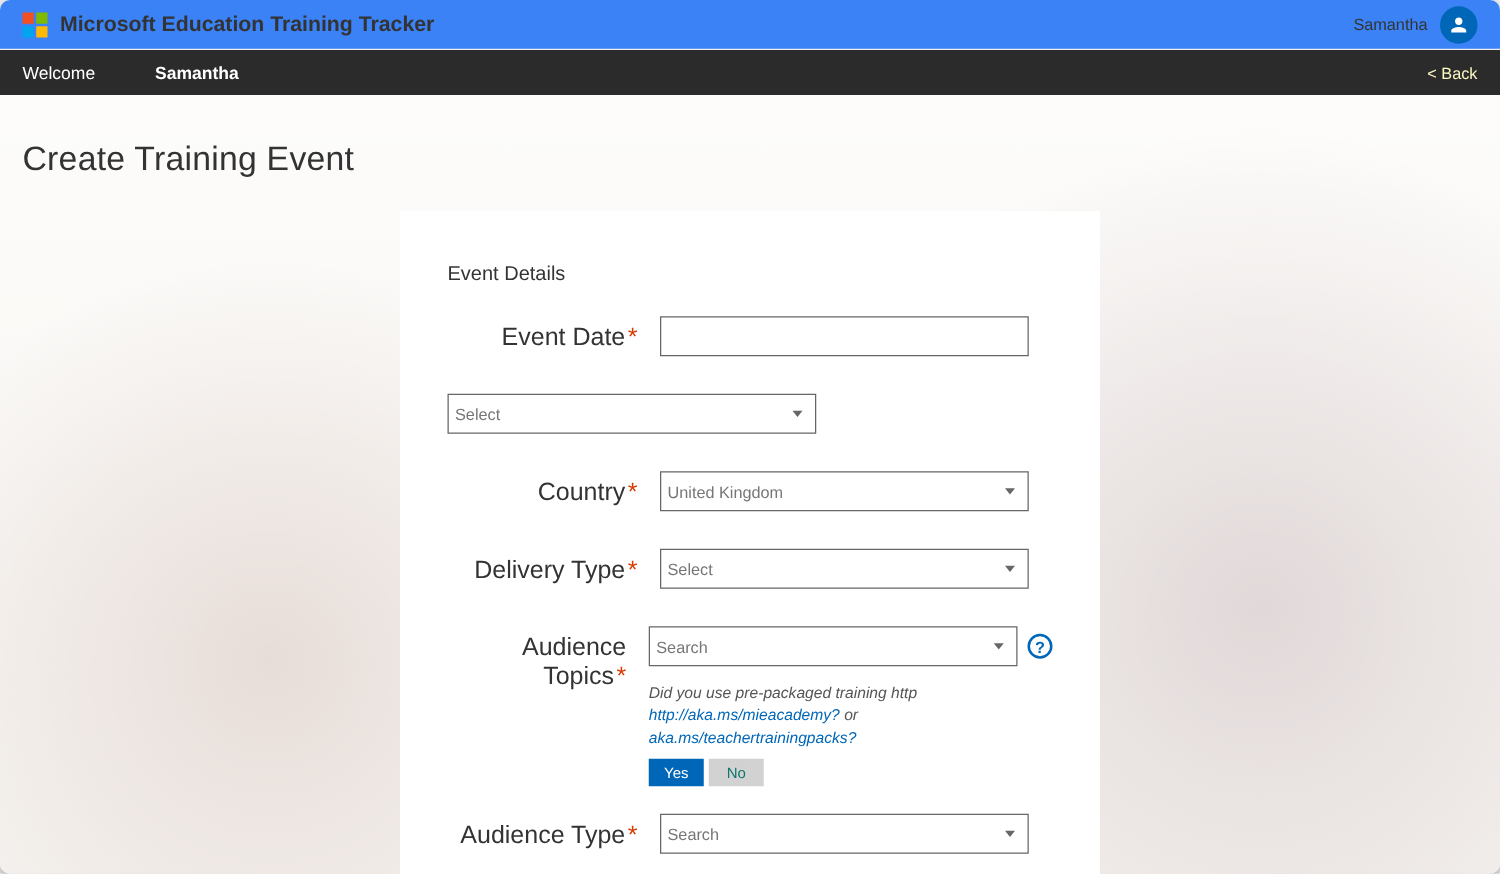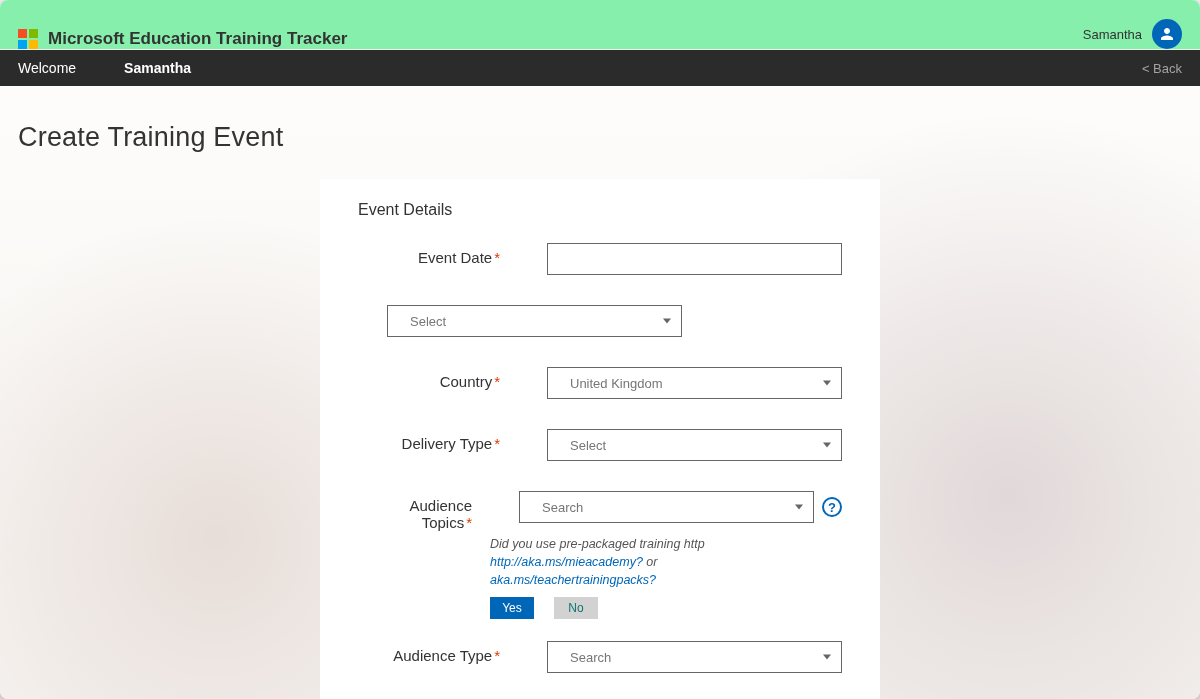--- a/index.html
+++ b/index.html
@@ -1,37 +1,37 @@
 <!DOCTYPE html>
 <html><head>
   <meta charset="utf-8">
   <style>
     * { margin: 0; padding: 0; box-sizing: border-box; font-family: "Segoe UI", -apple-system, BlinkMacSystemFont, sans-serif; }
     body { width: 1200px; height: 699px; overflow: hidden; position: relative; background: #fff; }
 
     .app-frame { position: absolute; top: 0; left: 0; right: 0; bottom: 0; border-radius: 8px; overflow: hidden; box-shadow: 0 8px 40px rgba(0,0,0,0.35), 0 2px 8px rgba(0,0,0,0.2); background: #fff; display: flex; flex-direction: column; }
 
     
-    .top-header { height: 50px; background: #86efac; display: flex; align-items: flex-end; padding: 0 18px; border-bottom: 1px solid #eee; flex-shrink: 0; }
+    .top-header { height: 40px; background: #3b82f6; display: flex; align-items: center; padding: 0 18px; border-bottom: 1px solid #eee; flex-shrink: 0; }
     .ms-logo { width: 20px; height: 20px; display: grid; grid-template-columns: 1fr 1fr; grid-template-rows: 1fr 1fr; gap: 2px; margin-right: 10px; }
     .ms-logo span:nth-child(1){ background:#f25022; }
     .ms-logo span:nth-child(2){ background:#7fba00; }
     .ms-logo span:nth-child(3){ background:#00a4ef; }
     .ms-logo span:nth-child(4){ background:#ffb900; }
     .app-title { font-size: 17px; font-weight: 600; color: #333; }
     .header-right { margin-left: auto; display: flex; align-items: center; gap: 10px; }
     .user-name { font-size: 13px; color: #333; }
     .avatar { width: 30px; height: 30px; border-radius: 50%; background: #0067b8; display: flex; align-items: center; justify-content: center; }
     .avatar svg { width: 18px; height: 18px; fill: #fff; }
 
     
     .welcome-bar { height: 36px; background: #2b2b2b; color: #fff; display: flex; align-items: center; padding: 0 18px; font-size: 14px; flex-shrink: 0; gap: 44px; }
     .welcome-bar .welcome-text { font-weight: 300; }
     .welcome-bar .welcome-name { font-weight: 600; margin-left: 4px; }
-    .back-link { margin-left: auto; color: #a3a3a3; font-size: 13px; cursor: pointer; }
+    .back-link { margin-left: auto; color: #fef9c3; font-size: 13px; cursor: pointer; }
 
     
     .content-scroll { flex: 1; position: relative; overflow-y: auto; }
     .content-scroll::-webkit-scrollbar { width: 14px; }
     .content-scroll::-webkit-scrollbar-track { background: #f1f1f1; }
     .content-scroll::-webkit-scrollbar-thumb { background: #c1c1c1; border-radius: 2px; }
 
     
     .hero-bg { position: absolute; inset: 0; height: 820px; background:
       radial-gradient(circle at 18% 55%, rgba(120,60,40,0.55) 0%, rgba(120,60,40,0) 30%),
@@ -40,39 +40,39 @@
       filter: blur(0px);
       z-index: 0;
     }
     .hero-bg::after { content:""; position:absolute; inset:0; background: rgba(255,255,255,0.72); }
 
     .hero-content { position: relative; z-index: 1; padding: 36px 18px 60px; min-height: 820px; }
     .page-title { font-size: 27px; font-weight: 300; color: #333; margin-bottom: 26px; letter-spacing: 0.2px; }
 
     
     .form-card { width: 560px; margin: 0 auto; background: #fff; padding: 22px 38px 40px 38px; }
-    .section-title { font-size: 16px; color: #333; margin-bottom: 24px; }
+    .section-title { font-size: 16px; color: #333; margin-bottom: 24px; margin-top: 20px; }
 
     .form-row { display: flex; align-items: flex-start; margin-bottom: 30px; }
     .form-row.compact { margin-bottom: 16px; }
-    .form-label { width: 170px; text-align: right; padding-right: 18px; font-size: 15px; color: #333; padding-top: 6px; }
+    .form-label { width: 170px; text-align: right; padding-right: 18px; font-size: 20px; color: #333; padding-top: 6px; }
     .req { color: #d83b01; margin-left: 2px; }
     .form-control-wrap { flex: 1; display: flex; flex-direction: column; align-items: flex-start; }
 
-    .text-input, .select-box { width: 295px; height: 32px; border: 1px solid #666; background: #fff; font-size: 13px; color: #767676; padding: 0 22px; display: flex; align-items: center; position: relative; cursor: pointer; margin-left: 29px; }
+    .text-input, .select-box { width: 295px; height: 32px; border: 1px solid #666; background: #fff; font-size: 13px; color: #767676; padding: 0 5px; display: flex; align-items: center; position: relative; cursor: pointer; }
     .text-input { cursor: text; color: #333; }
     .select-box .caret { position: absolute; right: 10px; top: 50%; transform: translateY(-50%); width: 0; height: 0; border-left: 4px solid transparent; border-right: 4px solid transparent; border-top: 5px solid #666; }
 
     .topics-wrap { display: flex; align-items: center; gap: 8px; }
     .help-icon { width: 20px; height: 20px; border-radius: 50%; border: 2px solid #0067b8; color: #0067b8; font-size: 13px; font-weight: 700; display: flex; align-items: center; justify-content: center; cursor: pointer; }
 
     .helper-text { font-size: 12.5px; font-style: italic; color: #555; margin-top: 12px; max-width: 330px; line-height: 1.45; }
     .helper-text a { color: #0067b8; text-decoration: none; }
 
-    .yn-row { margin-top: 8px; display: flex; gap: 20px; }
+    .yn-row { margin-top: 8px; display: flex; gap: 4px; }
     .yn-btn { width: 44px; height: 22px; font-size: 12px; display: flex; align-items: center; justify-content: center; cursor: pointer; border: none; }
     .yn-yes { background: #0067b8; color: #fff; }
     .yn-no  { background: #d2d2d2; color: #0f766e; }
   </style>
 </head>
 <body>
 
 <div class="app-frame">
 
   <div class="top-header">

